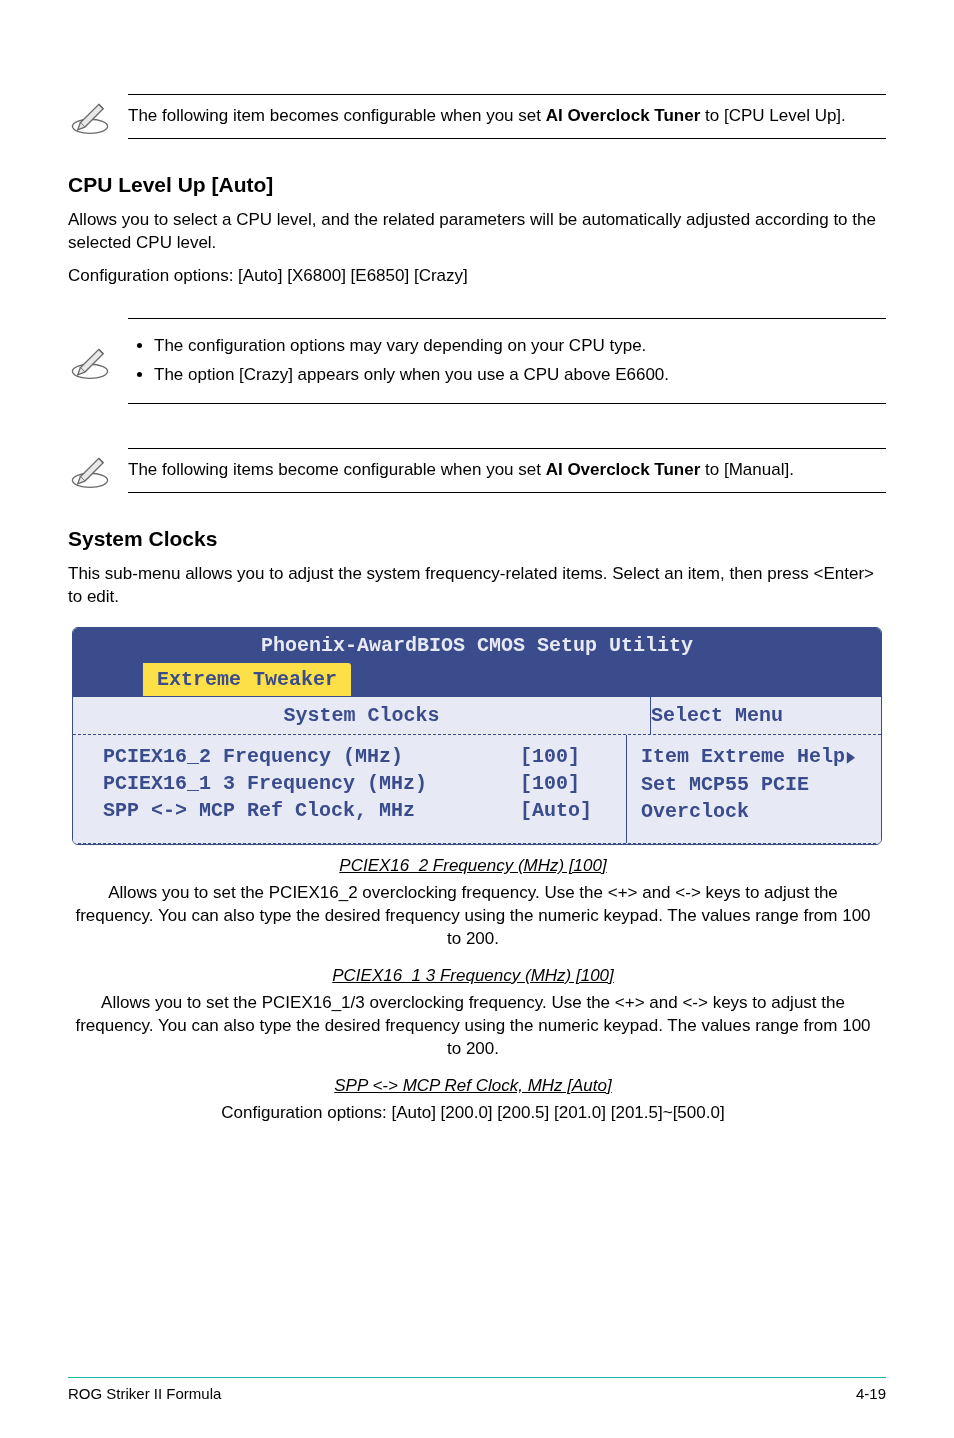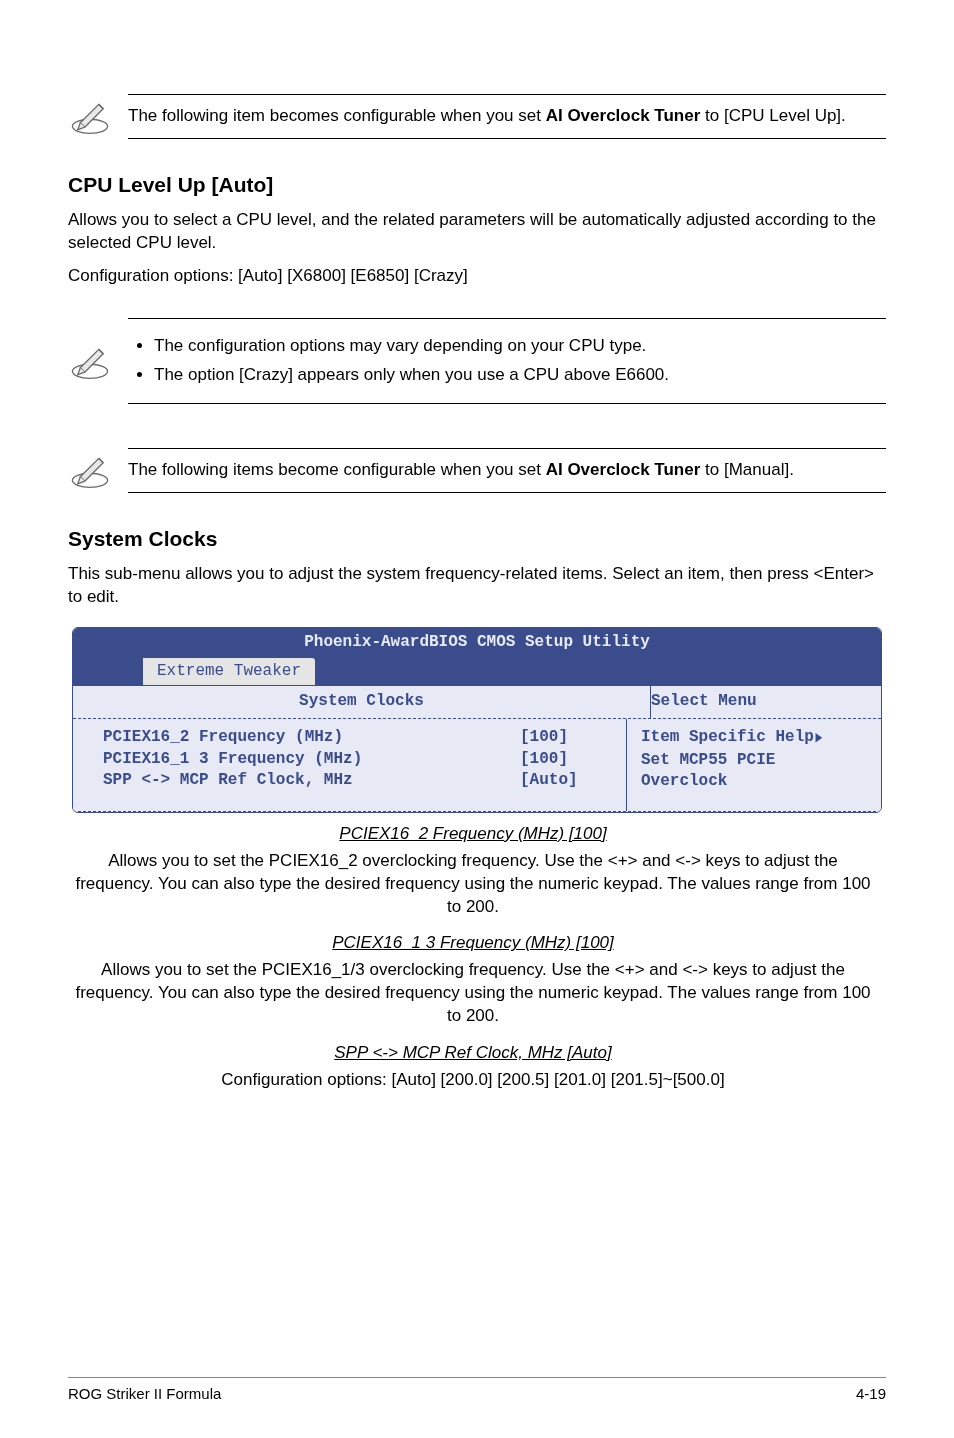--- a/index.html
+++ b/index.html
@@ -44,41 +44,41 @@
   font-weight: bold;
   margin: 28px 0 10px 0;
 }
 p.body { margin: 8px 0 10px 0; }
 
 .bios-box {
   margin: 18px 4px 8px 4px;
   border: 1px solid #3a4c8c;
   border-radius: 6px;
   font-family: "Courier New", Courier, monospace;
-  font-size: 16px;
+  font-size: 20px;
   color: #3a4c8c;
   overflow: hidden;
   line-height: 1.35;
 }
 .bios-title {
   background: #3a4c8c;
   color: #e7eaf5;
   font-weight: bold;
   text-align: center;
   padding: 4px 0;
 }
 .bios-tabrow {
   display: flex;
   background: #3a4c8c;
 }
 .bios-tabspacer { width: 70px; background: #3a4c8c; }
 .bios-tab {
-  background: #e5e5e5;
+  background: #fde047;
   color: #3a4c8c;
-  font-weight: normal;
+  font-weight: bold;
   padding: 3px 14px;
   border-top-right-radius: 3px;
 }
 .bios-header-row {
   display: flex;
   border-top: 1px solid #3a4c8c;
   border-bottom: 1px dashed #3a4c8c;
   background: #e7eaf5;
 }
 .bios-header-left {
@@ -221,21 +221,21 @@
         <div class="bios-line">
             <span class="bios-label">PCIEX16_1 3 Frequency (MHz)</span>
             <span class="bios-val">[100]</span>
           </div>
         <div class="bios-line">
             <span class="bios-label">SPP &lt;-&gt; MCP Ref Clock, MHz</span>
             <span class="bios-val">[Auto]</span>
           </div>
       </div>
       <div class="bios-right">
-        <div><span>Item Specific Help</span><span class="arrow-right">▶</span></div>
+        <div><span>Item Extreme Help</span><span class="arrow-right">▶</span></div>
         <div>Set MCP55 PCIE Overclock</div>
       </div>
     </div>
   </div>
 
   <div class="indented">
     <p class="subhead">PCIEX16_2 Frequency (MHz) [100]</p>
     <p>Allows you to set the PCIEX16_2 overclocking frequency. Use the &lt;+&gt; and &lt;-&gt; keys to adjust the frequency. You can also type the desired frequency using the numeric keypad. The values range from 100 to 200.</p>
 
     <p class="subhead">PCIEX16_1 3 Frequency (MHz) [100]</p>

